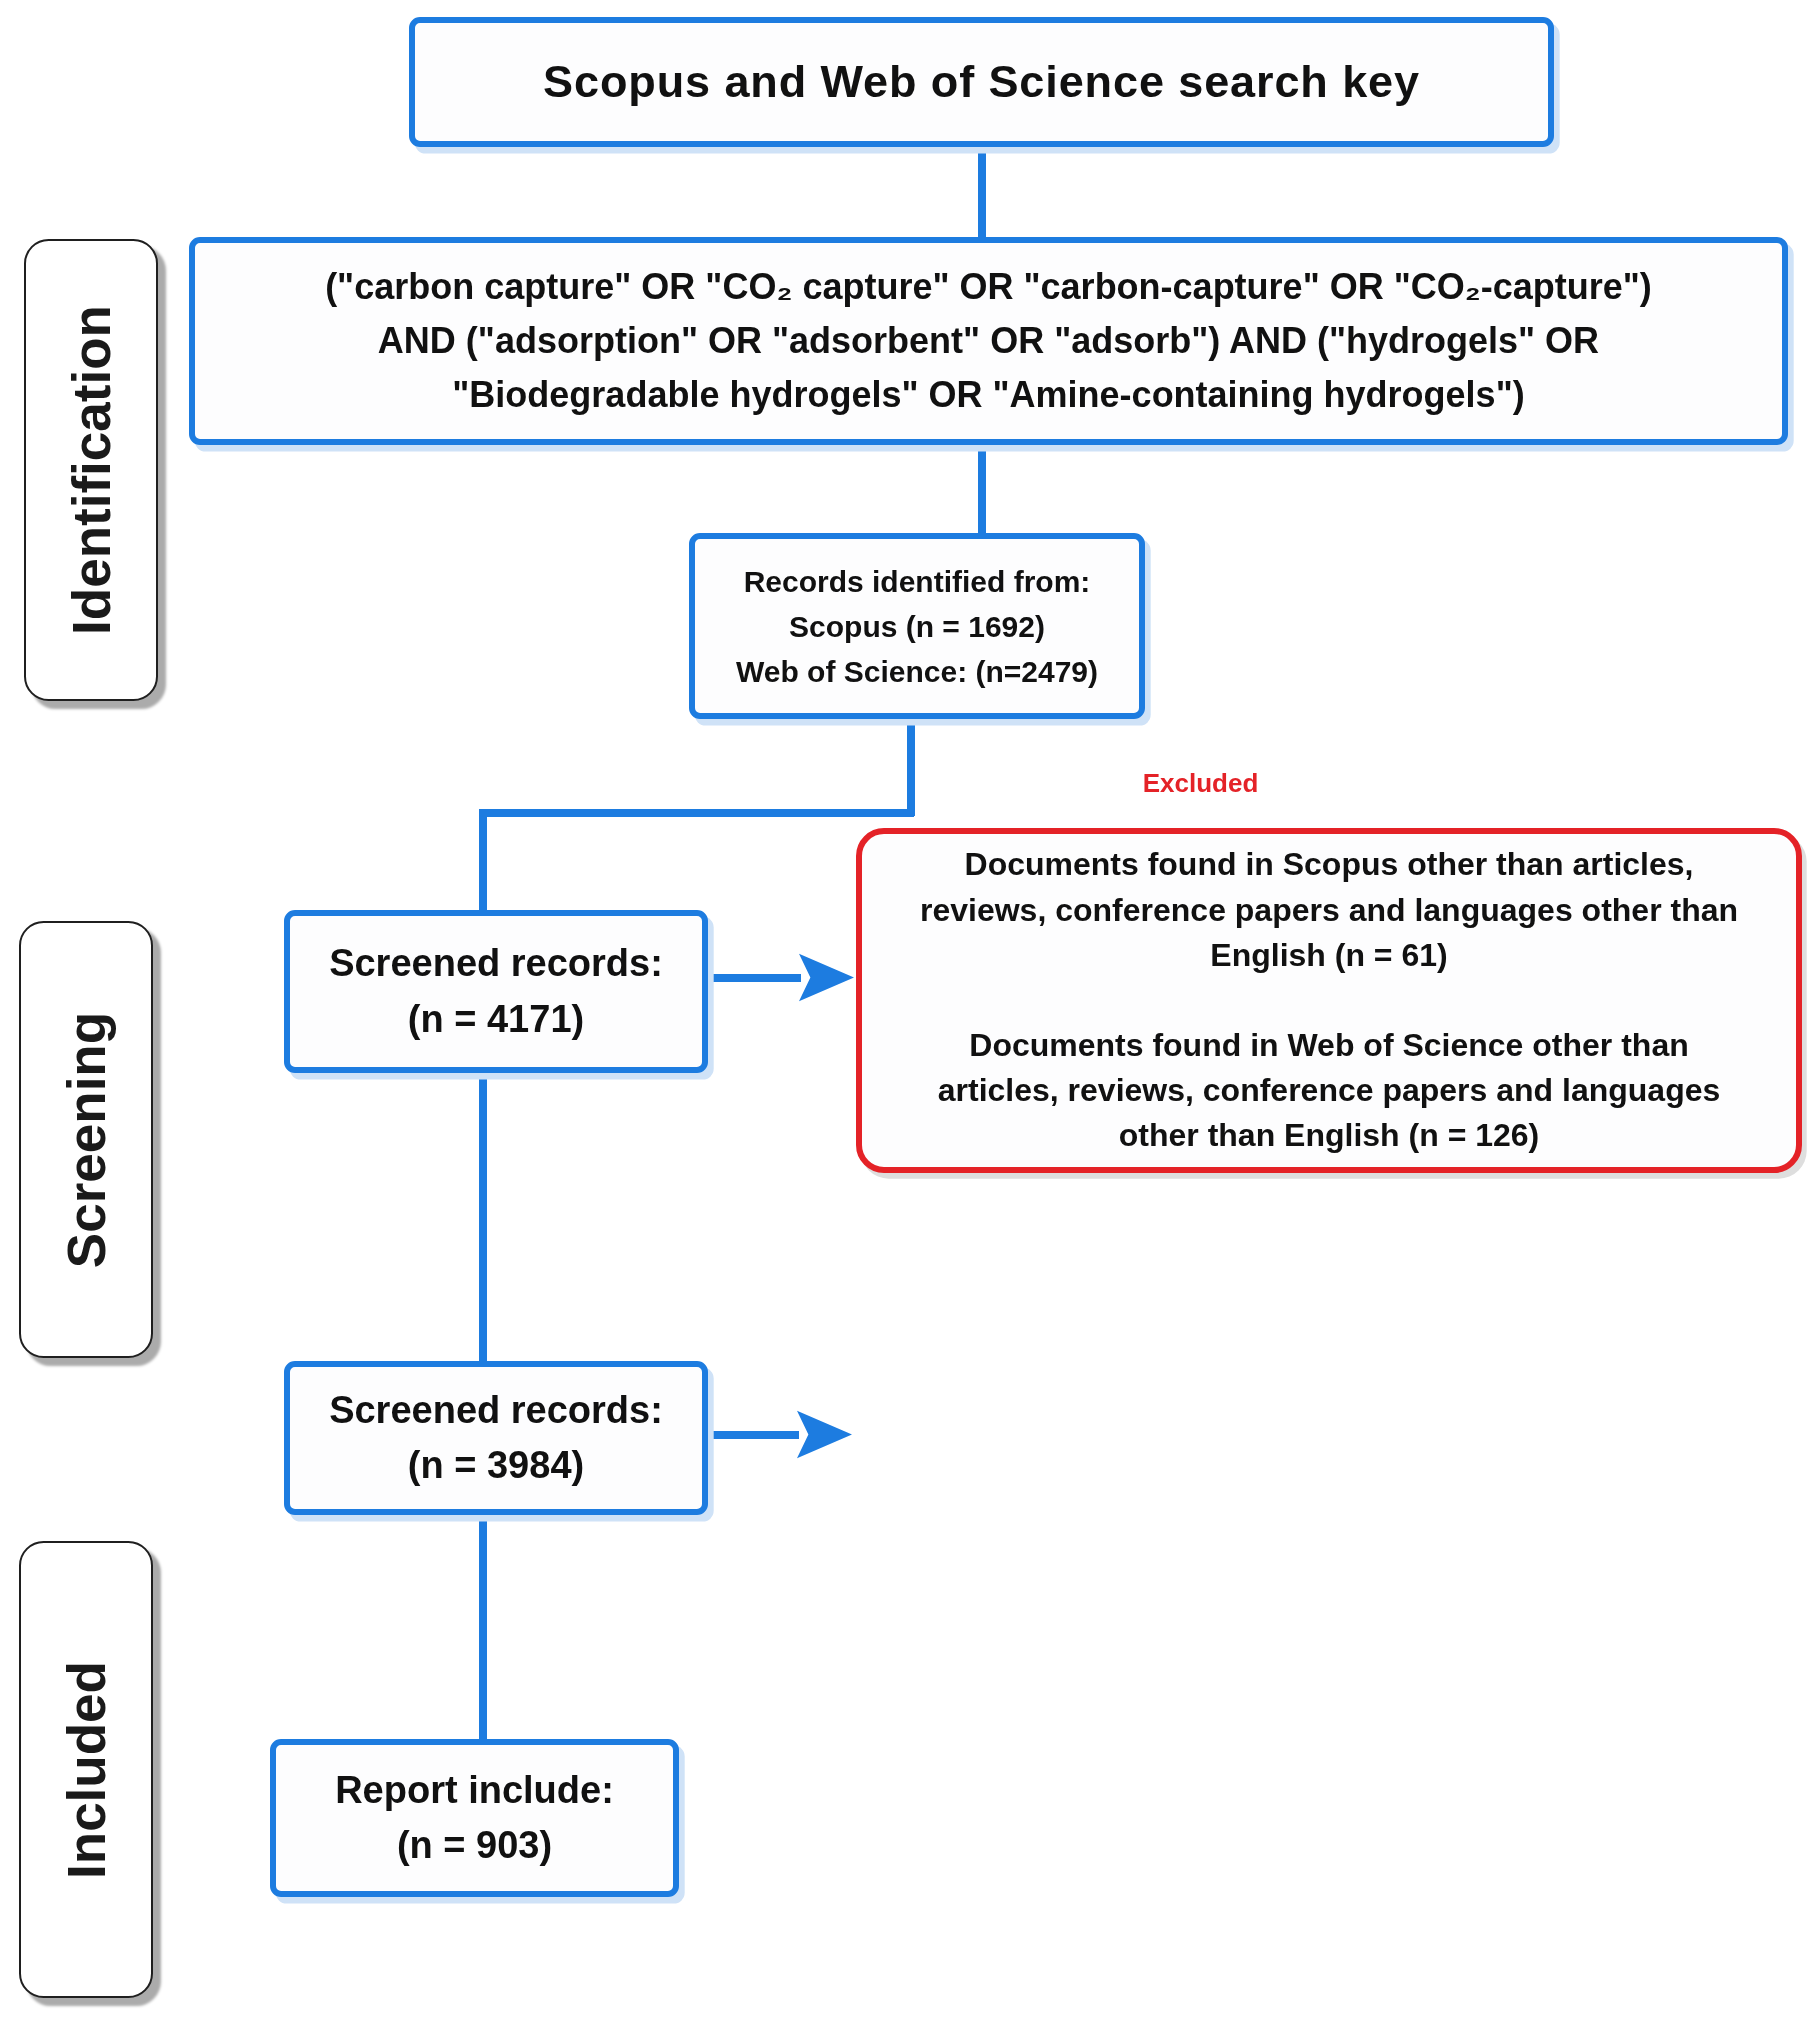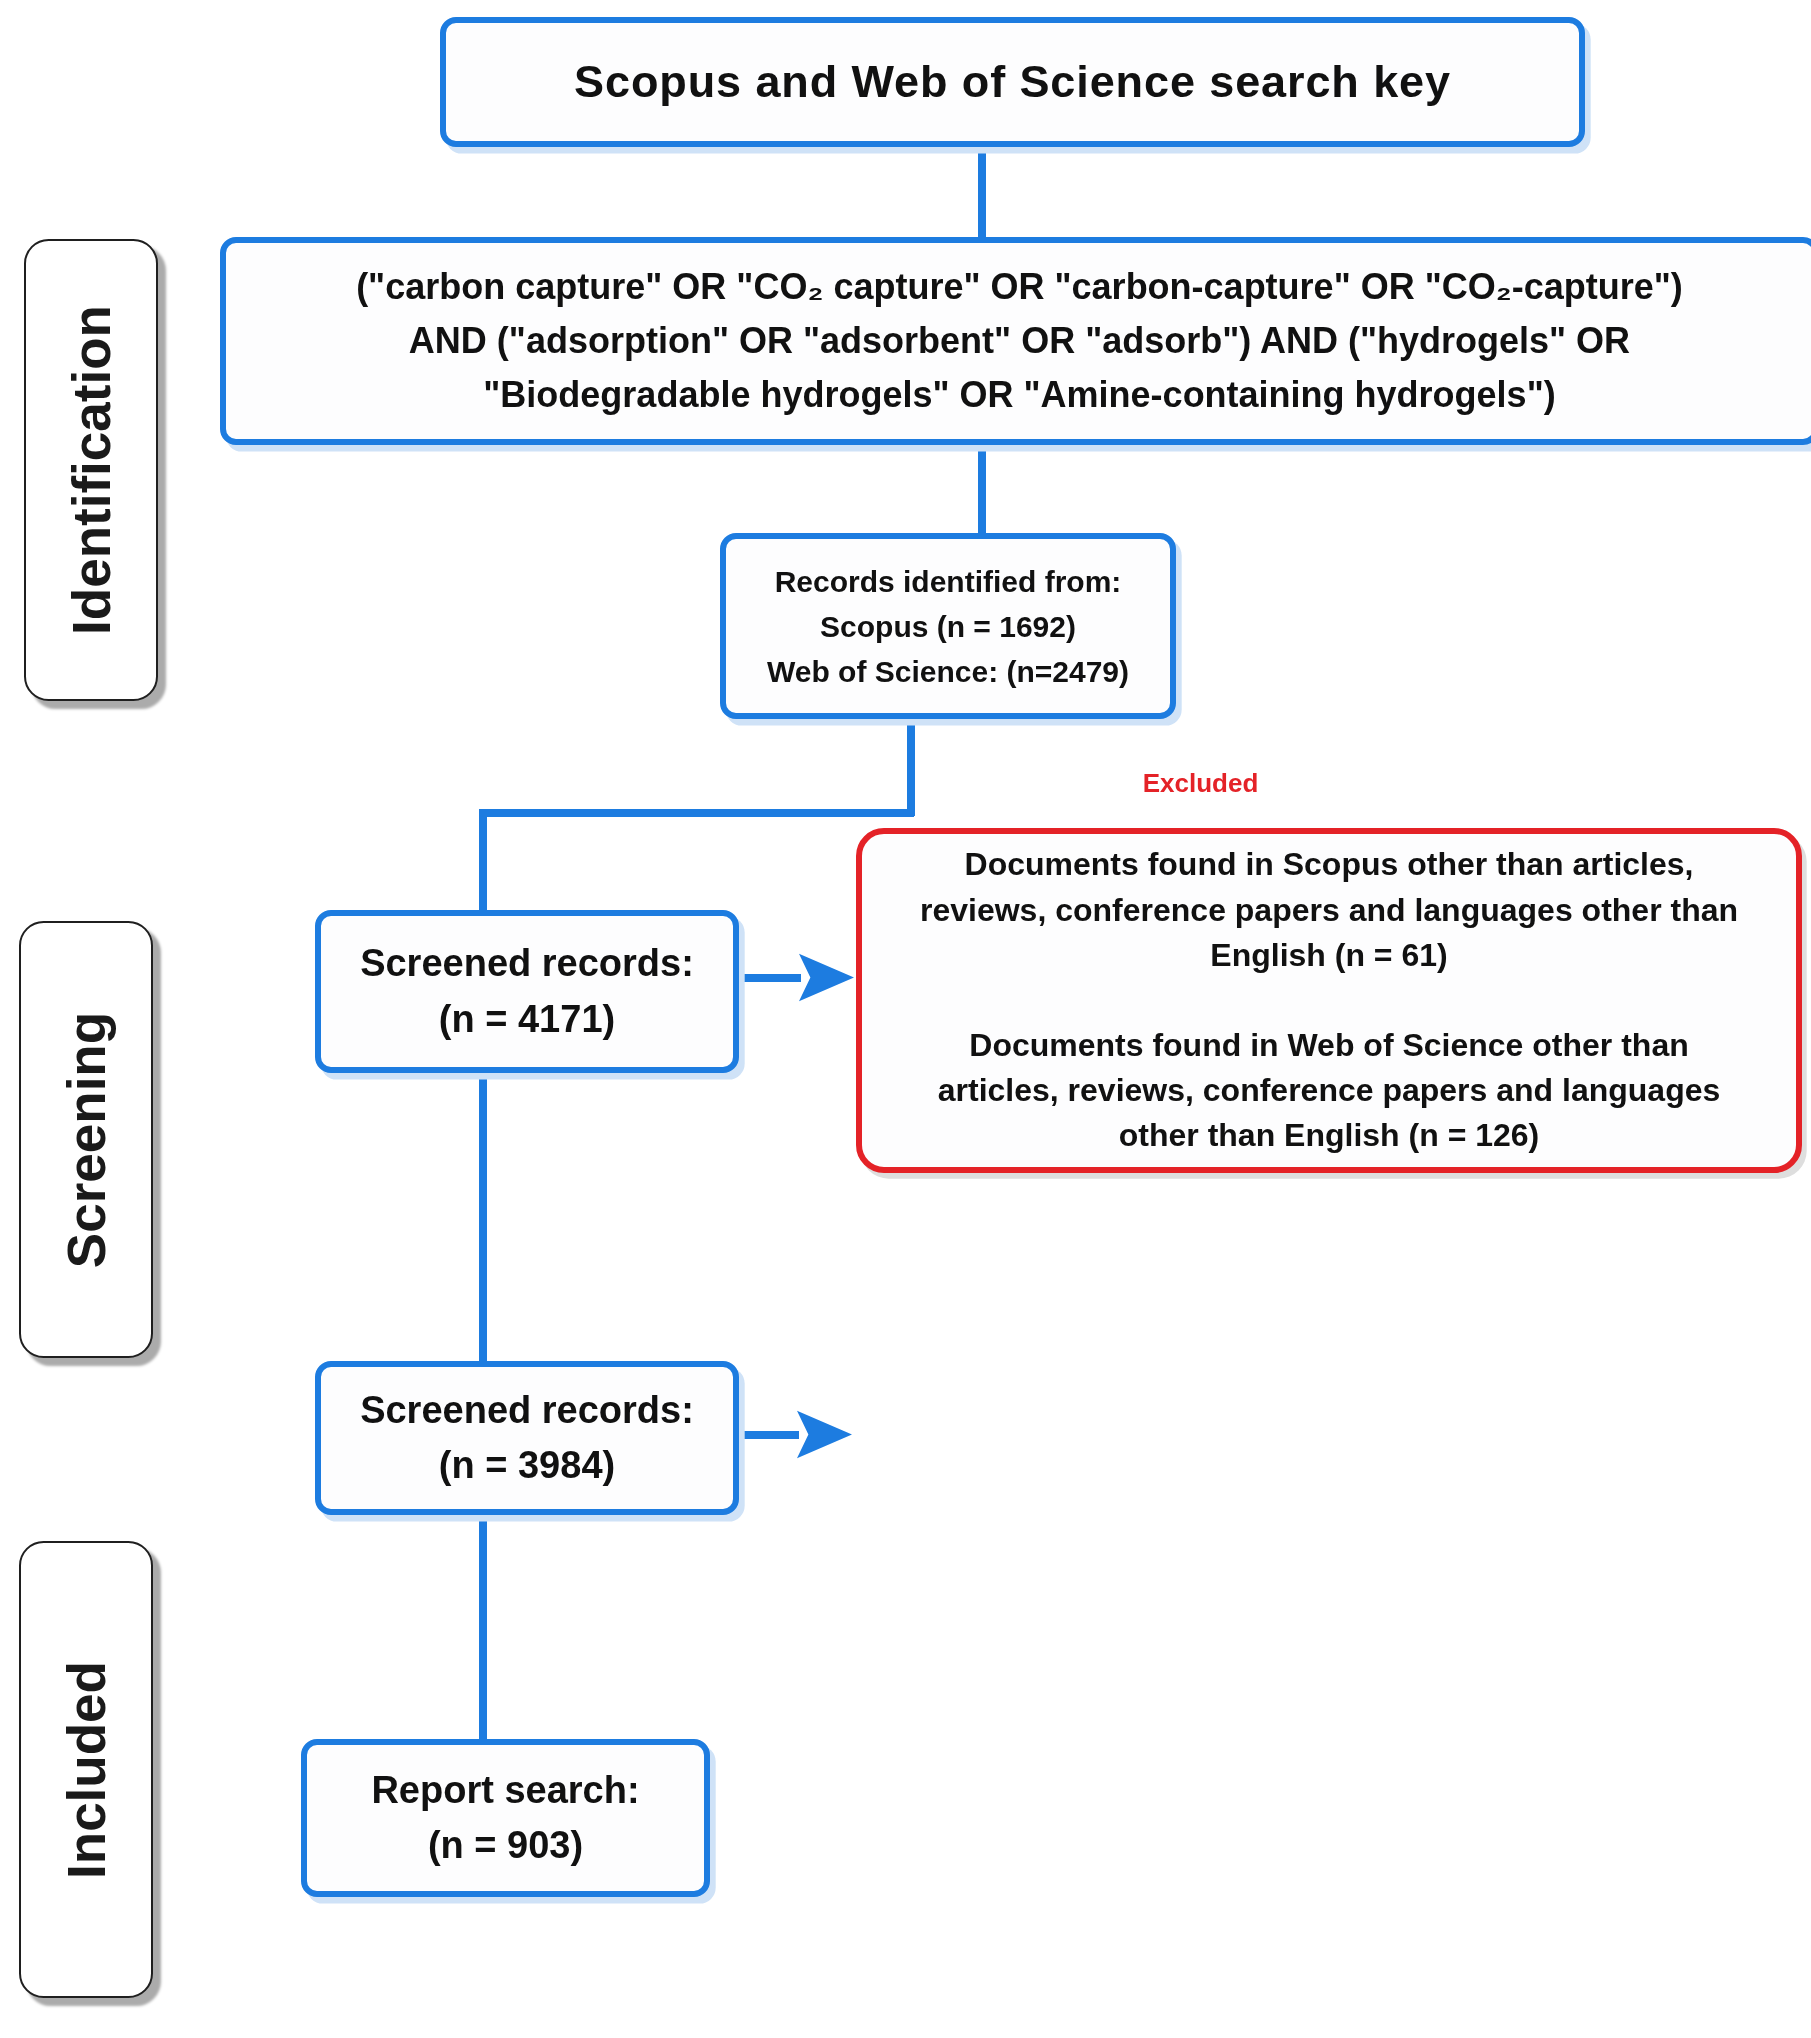--- a/index.html
+++ b/index.html
@@ -29,23 +29,22 @@
     display:flex;
     flex-direction:column;
     justify-content:center;
     align-items:center;
     text-align:center;
     font-weight:bold;
     color:var(--ink);
   }
   .box.blue{
     border:6.6px solid var(--blue);
-    border-radius:16px;
+    border-radius:11px;
     box-shadow:5.7px 6.6px 0 var(--blue-shadow);
-    margin-left:31px;
   }
   .box.red{
     border:6.6px solid var(--red);
     border-radius:28px;
     box-shadow:4.7px 5.7px 0 var(--red-shadow);
     gap:28px;
   }
   .title-box{font-size:45px;letter-spacing:0.9px;}
   .query-box{font-size:36px;line-height:1.5;}
   .query-box .line{white-space:nowrap;}
@@ -142,18 +141,18 @@
     <div class="line">(n = 4171)</div>
   </div>
 
 
   <div class="box blue screened-box" style="left:284px;top:1361px;width:424px;height:154px;">
     <div class="line">Screened records:</div>
     <div class="line">(n = 3984)</div>
   </div>
 
   <div class="box blue screened-box" style="left:270px;top:1739px;width:409px;height:158px;">
-    <div class="line">Report search:</div>
+    <div class="line">Report include:</div>
     <div class="line">(n = 903)</div>
   </div>
 
 </div>
 
 
 </body></html>

